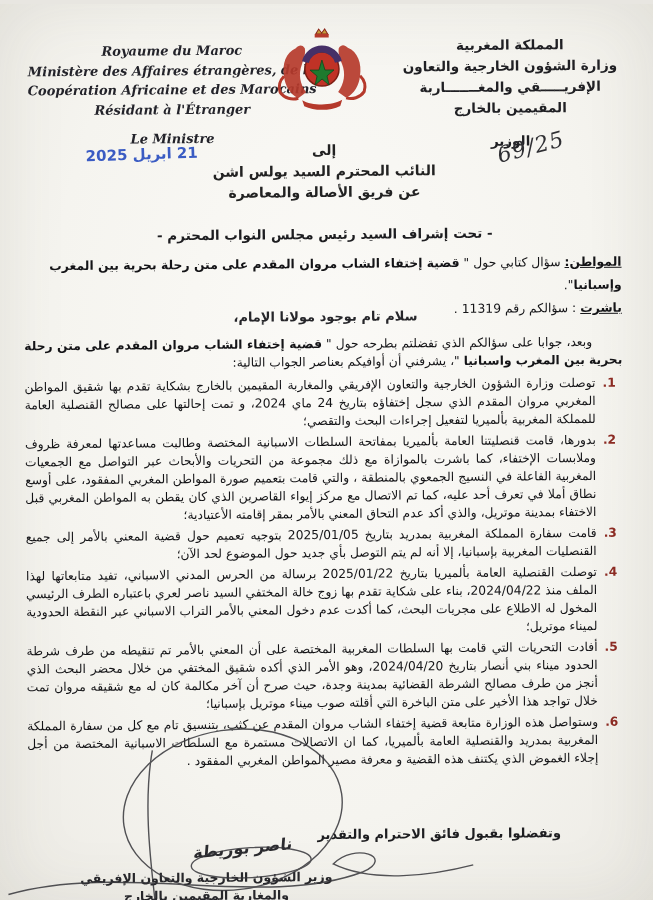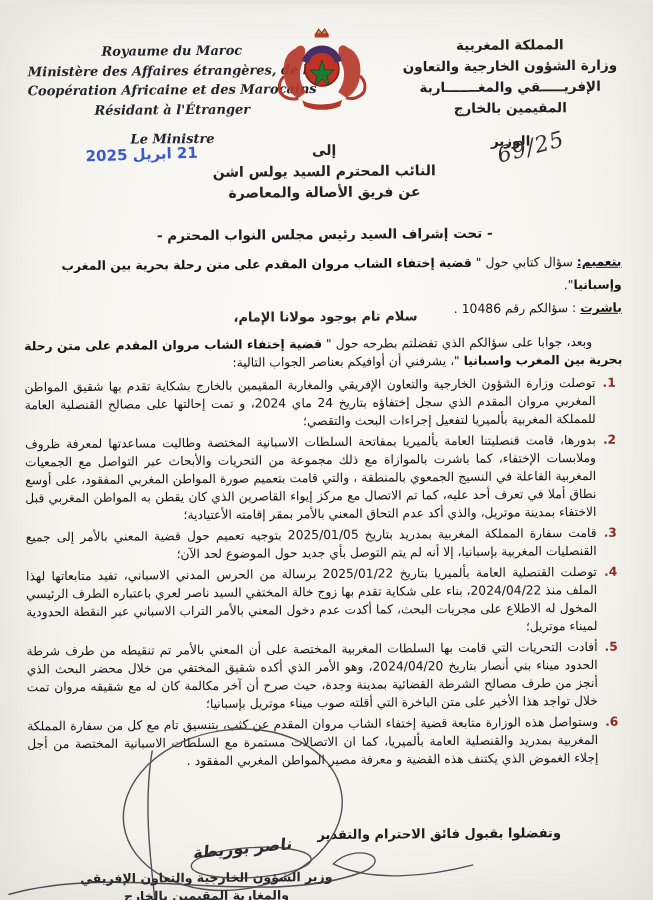--- a/index.html
+++ b/index.html
@@ -134,24 +134,24 @@
 
     <div class="addressee">
       <div>إلى</div>
       <div>النائب المحترم السيد يولس اشن</div>
       <div>عن فريق الأصالة والمعاصرة</div>
     </div>
     <div class="supervision">- تحت إشراف السيد رئيس مجلس النواب المحترم -</div>
 
     <div class="subject-block">
       <div>
-        <span class="lbl">بتعميم:</span><span> سؤال كتابي حول " </span><span class="b">قضية إختفاء الشاب مروان المقدم على متن رحلة بحرية بين المغرب وإسبانيا</span><span>".</span>
+        <span class="lbl">المواطن:</span><span> سؤال كتابي حول " </span><span class="b">قضية إختفاء الشاب مروان المقدم على متن رحلة بحرية بين المغرب وإسبانيا</span><span>".</span>
       </div>
       <div>
-        <span class="lbl">باشرت</span><span> : سؤالكم رقم 10486 .</span>
+        <span class="lbl">باشرت</span><span> : سؤالكم رقم 11319 .</span>
       </div>
     </div>
 
     <div class="greeting">سلام تام بوجود مولانا الإمام،</div>
 
     <div class="body">
       <p class="intro">
         <span>وبعد، جوابا على سؤالكم الذي تفضلتم بطرحه حول " </span><span class="b">قضية إختفاء الشاب مروان المقدم على متن رحلة بحرية بين المغرب واسبانيا</span><span> "، يشرفني أن أوافيكم بعناصر الجواب التالية:</span>
       </p>
       <div class="item">

